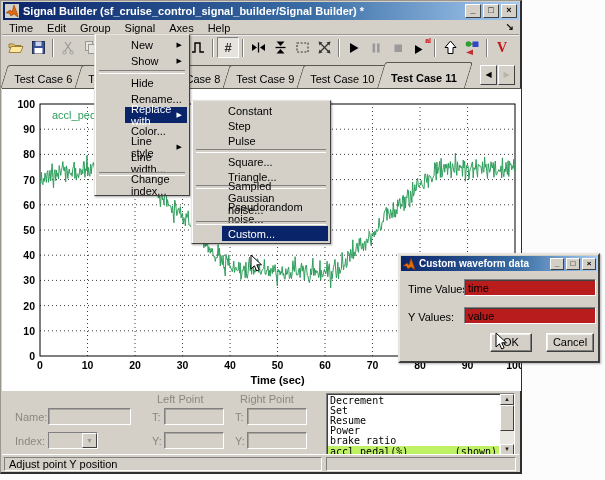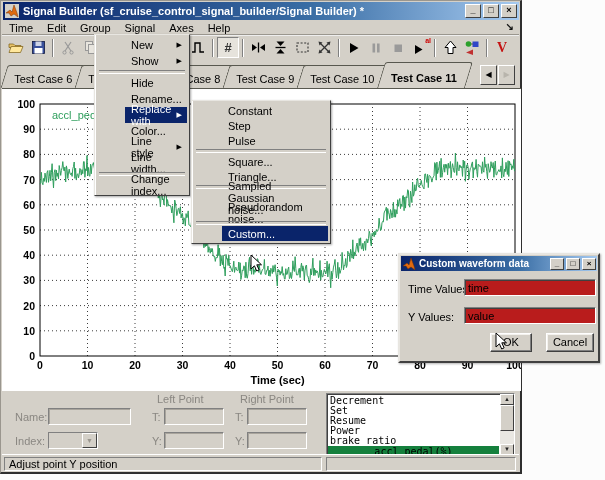--- a/index.html
+++ b/index.html
@@ -66,21 +66,21 @@
   .pe-combo { position:absolute; height:17px; background:#d4d0c8; border:1px solid; border-color:#808080 #fff #fff #808080; }
   .pe-combo .arrow-btn { position:absolute; right:0; top:0; width:15px; height:15px; background:#d4d0c8;
               border:1px solid; border-color:#fff #404040 #404040 #fff; font-size:7px; color:#9a968e; text-align:center; line-height:13px; }
 
   
   .listbox { position:absolute; left:325px; top:392px; width:189px; height:63px; background:#fff;
              border:1px solid; border-color:#808080 #fff #fff #808080; box-shadow:inset 1px 1px 0 #404040; }
   .lb-rows { position:absolute; left:1px; top:1px; right:15px; bottom:0; overflow:hidden; }
   .lb-row { display:flex; justify-content:space-between; align-items:center; height:10.2px;
             font-family:"DejaVu Sans Mono",monospace; font-size:10px; padding:0 2px; white-space:nowrap; }
-  .lb-row.selected { background:#15803d;flex-direction:column; }
+  .lb-row.selected { background:#bef264; }
   .lb-scroll { position:absolute; right:0; top:0; width:14px; bottom:0; background:#e9e7e2; }
   .sb-btn { position:absolute; left:0; width:14px; height:11px; background:#d4d0c8; border:1px solid;
             border-color:#fff #404040 #404040 #fff; font-size:6px; text-align:center; line-height:9px; color:#222; }
   .sb-up { top:0; } .sb-down { bottom:0; }
   .sb-thumb { position:absolute; left:0; top:11px; width:14px; height:26px; background:#d4d0c8;
             border:1px solid; border-color:#fff #404040 #404040 #fff; }
 
   
   .statusbar { position:absolute; left:1px; right:1px; bottom:1px; height:17px; background:#d4d0c8; border-top:1px solid #fff; }
   .sb-msg { position:absolute; left:2px; top:2px; width:318px; height:14px; border:1px solid; border-color:#808080 #fff #fff #808080;

